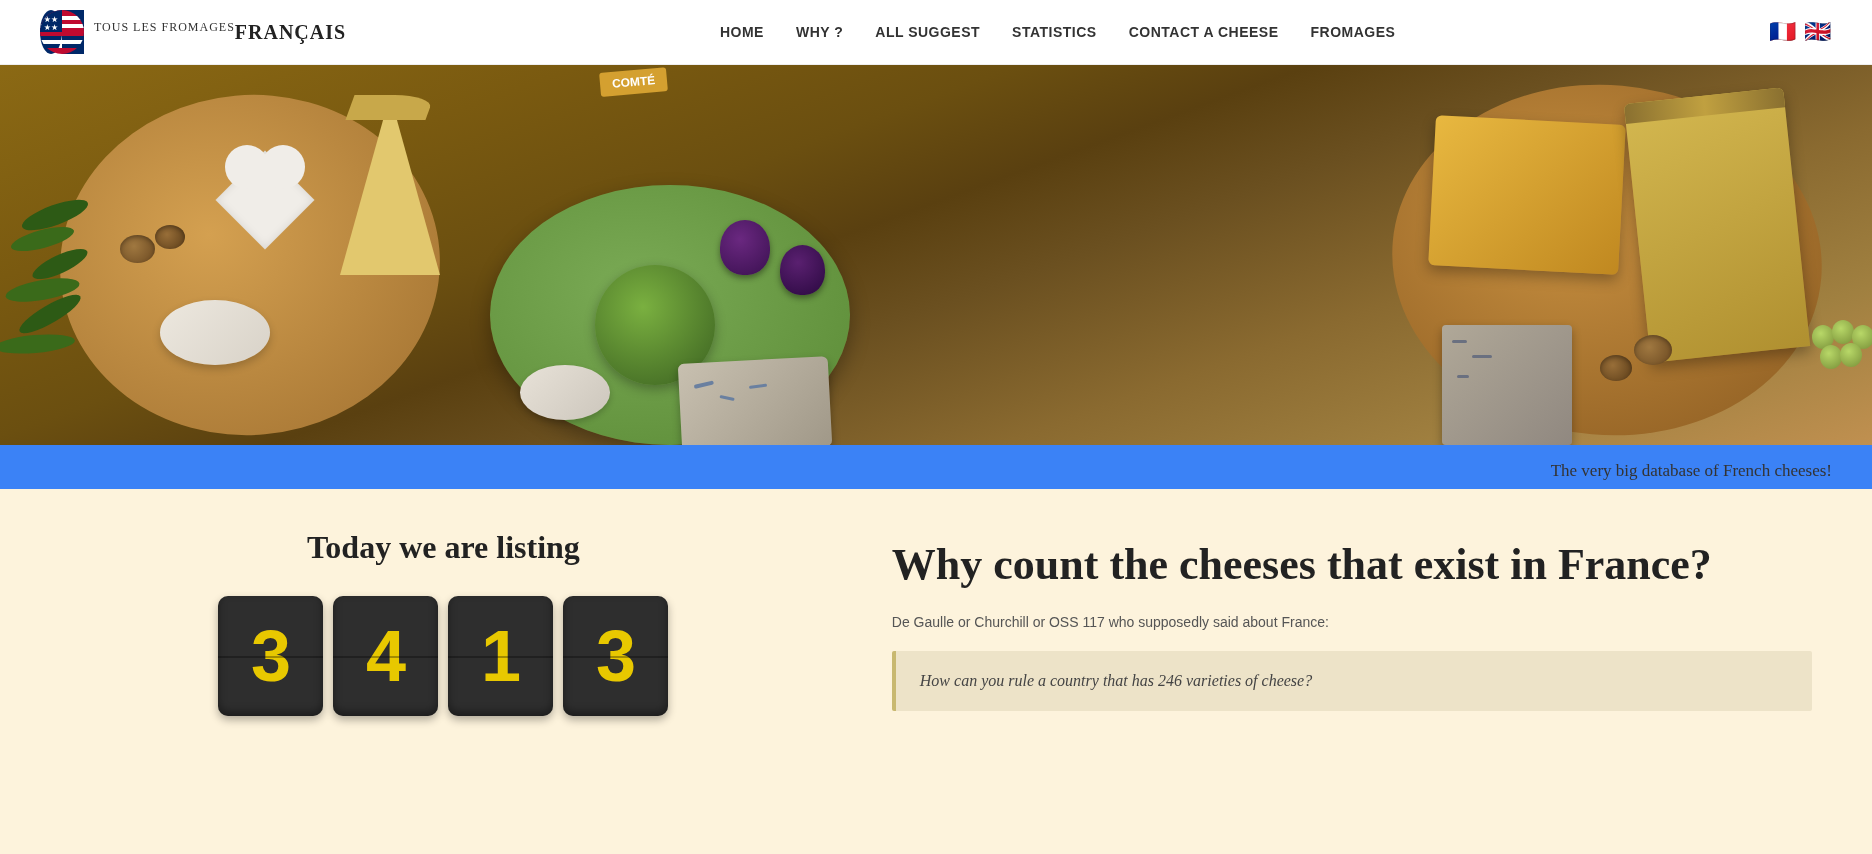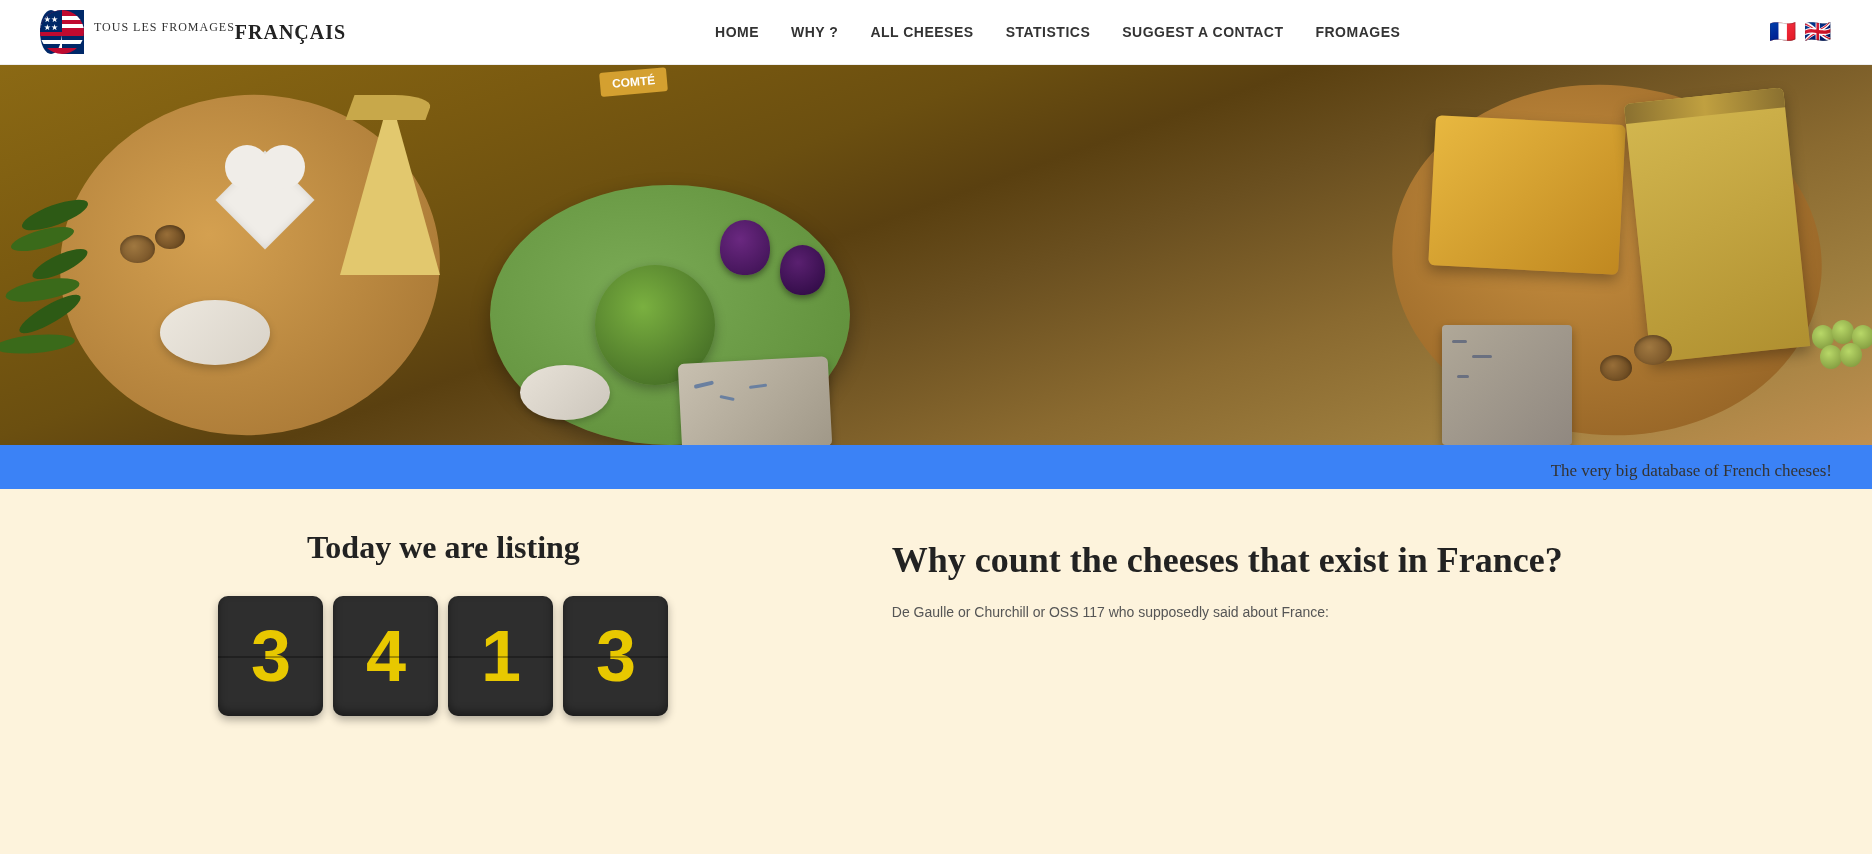--- a/index.html
+++ b/index.html
@@ -147,21 +147,21 @@
       background: rgba(0,0,0,0.3);
     }
 
     
     .right-section {
       flex: 1.2;
       padding-top: 10px;
     }
     .why-title {
       font-family: Georgia, serif;
-      font-size: 36px;
+      font-size: 44px;
       font-weight: bold;
       color: #222;
       margin-bottom: 20px;
       line-height: 1.2;
     }
     .why-intro {
       font-family: Arial, sans-serif;
       font-size: 14px;
       color: #555;
       margin-bottom: 18px;
@@ -214,23 +214,23 @@
     </svg>
     <div class="logo-text">
       <span class="logo-top">TOUS LES FROMAGES</span>
       <span class="logo-bottom">FRANÇAIS</span>
     </div>
   </div>
 
   <ul class="nav-links">
     <li><a href="#">HOME</a></li>
     <li><a href="#">WHY ?</a></li>
-    <li><a href="#">ALL CHEESES</a></li>
+    <li><a href="#">ALL SUGGEST</a></li>
     <li><a href="#">STATISTICS</a></li>
-    <li><a href="#">SUGGEST A CONTACT</a></li>
+    <li><a href="#">CONTACT A CHEESE</a></li>
     <li><a href="#">FROMAGES</a></li>
   </ul>
 
   <div class="nav-flags">
     <span class="flag-icon" title="Français">🇫🇷</span>
     <span class="flag-icon" title="English">🇬🇧</span>
   </div>
 </nav>
 
 <div class="hero">
@@ -332,14 +332,17 @@
       <div class="counter-digit">3</div>
       <div class="counter-digit">4</div>
       <div class="counter-digit">1</div>
       <div class="counter-digit">3</div>
     </div>
   </div>
 
   <div class="right-section">
     <h2 class="why-title">Why count the cheeses that exist in France?</h2>
     <p class="why-intro">De Gaulle or Churchill or OSS 117 who supposedly said about France:</p>
+    <div class="quote-box">
+      <p class="quote-text">How can you rule a country that has 246 varieties of cheese?</p>
+    </div>
   </div>
 </div>
 
 </body></html>

